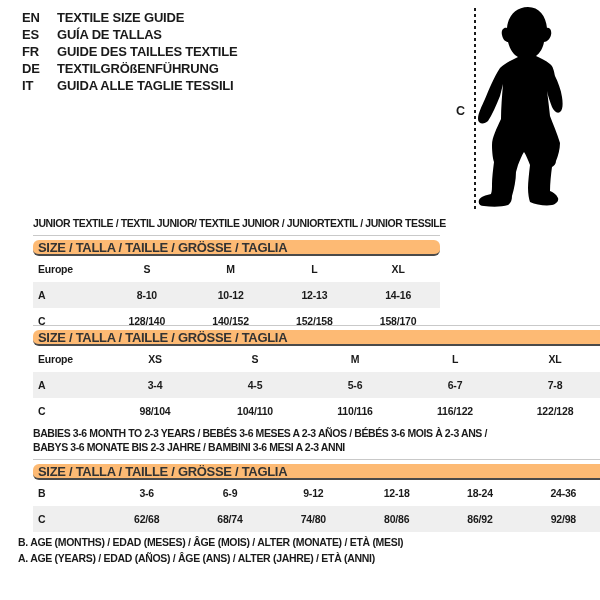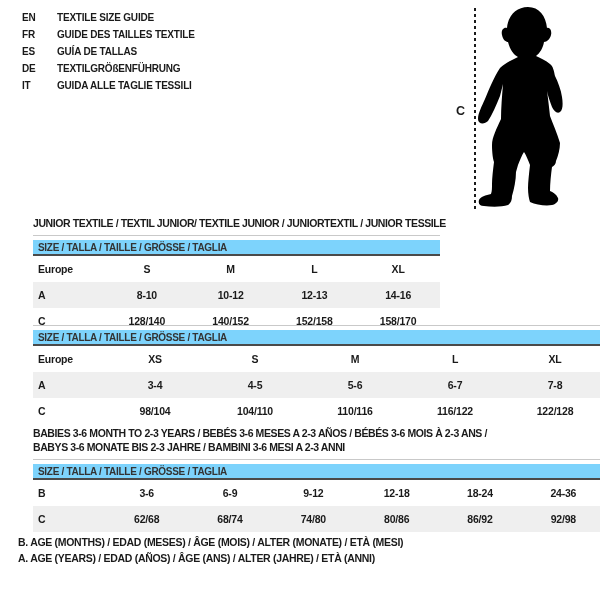--- a/index.html
+++ b/index.html
@@ -3,67 +3,67 @@
 <meta charset="utf-8">
 <style>
   html,body{margin:0;padding:0;background:#fff;}
   #page{
     position:relative;width:600px;height:600px;background:#ffffff;overflow:hidden;
     font-family:"Liberation Sans","DejaVu Sans",sans-serif;
     font-weight:700;color:#1a1a1a;letter-spacing:-0.2px;
   }
   
   #lang-block{position:absolute;left:22px;top:9px;}
-  .lang-row{display:flex;height:17px;line-height:17px;font-size:10px;}
+  .lang-row{display:flex;height:17px;line-height:17px;font-size:13px;}
   .lang-code{width:35px;}
   
   #measure-line{
     position:absolute;left:474px;top:8px;width:2px;height:202px;
     background:repeating-linear-gradient(to bottom,#1a1a1a 0 3px,transparent 3px 6px);
   }
   #measure-label{position:absolute;left:456px;top:104px;font-size:12.5px;}
   #baby-svg{position:absolute;left:470px;top:4px;}
   
   .table-block{position:absolute;left:33px;}
   #table-junior{top:216px;width:407px;}
   #table-children{top:320px;width:572px;}
   #table-babies{top:426px;width:572px;}
   .table-title{font-size:10.5px;line-height:14px;white-space:nowrap;letter-spacing:-0.4px;}
   .title-sub{font-size:7.5px;vertical-align:-2px;}
   .size-table{margin-top:5px;border-top:1px solid #c9c9c9;padding-top:4px;}
   .size-bar{
-    height:16px;background:#7dd3fc;border-bottom:2px solid #4a4a4a;
+    height:16px;background:#fdba74;border-bottom:2px solid #4a4a4a;
     display:flex;align-items:center;padding-left:5px;box-sizing:border-box;
-    font-size:10px;color:#333;letter-spacing:-0.3px;
+    font-size:13px;color:#333;letter-spacing:-0.3px;border-radius:6px;
   }
   .size-row{display:flex;height:26px;align-items:center;font-size:10.5px;}
   .size-row.alt{background:#efefef;}
   .cell-label{width:72px;padding-left:5px;box-sizing:border-box;}
   .cell{flex:1;text-align:center;}
   
   #footnotes{position:absolute;left:18px;top:534px;}
   .footnote{font-size:10.5px;line-height:16px;white-space:nowrap;letter-spacing:-0.3px;}
 </style>
 </head>
 <body>
 
 <div id="page">
 
   <div id="lang-block">
       <div class="lang-row">
         <span class="lang-code">EN</span>
         <span>TEXTILE SIZE GUIDE</span>
       </div>
       <div class="lang-row">
+        <span class="lang-code">ES</span>
+        <span>GUÍA DE TALLAS</span>
+      </div>
+      <div class="lang-row">
         <span class="lang-code">FR</span>
         <span>GUIDE DES TAILLES TEXTILE</span>
-      </div>
-      <div class="lang-row">
-        <span class="lang-code">ES</span>
-        <span>GUÍA DE TALLAS</span>
       </div>
       <div class="lang-row">
         <span class="lang-code">DE</span>
         <span>TEXTILGRÖßENFÜHRUNG</span>
       </div>
       <div class="lang-row">
         <span class="lang-code">IT</span>
         <span>GUIDA ALLE TAGLIE TESSILI</span>
       </div>
     </div>

